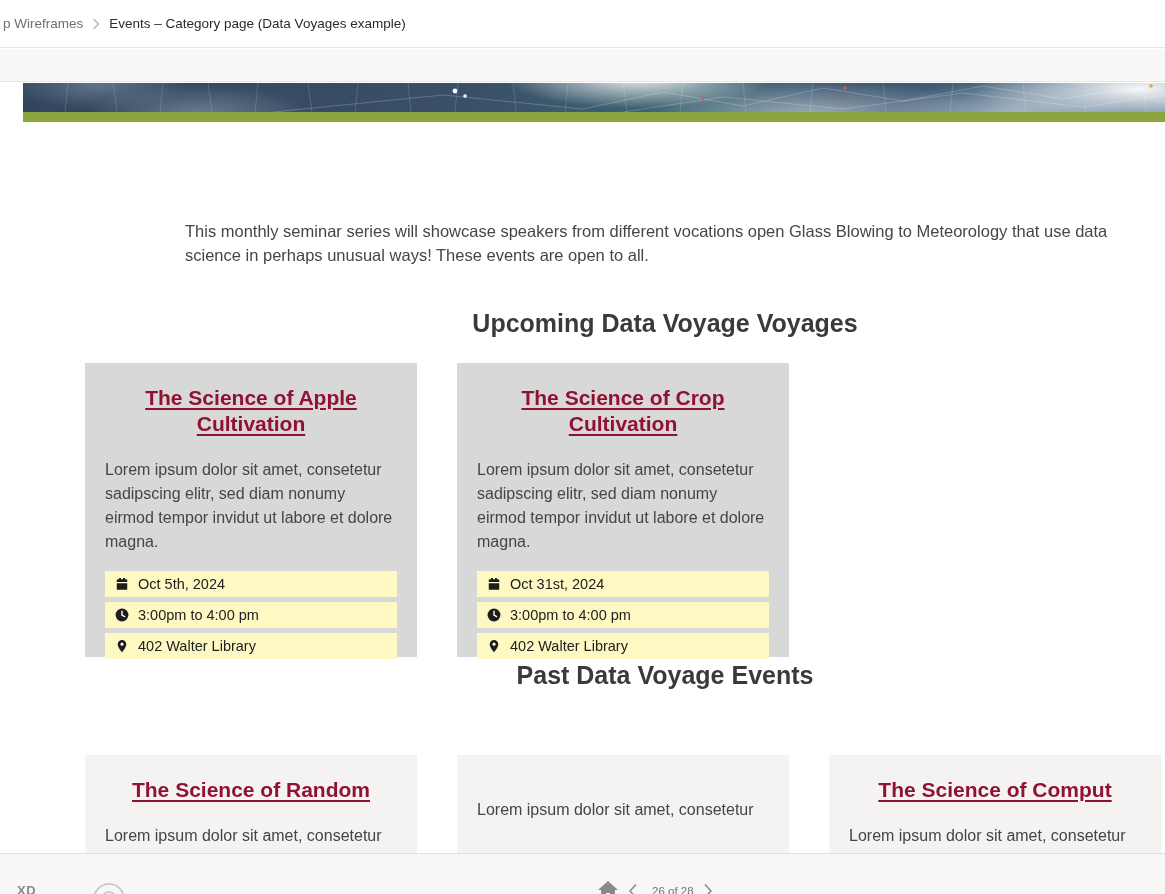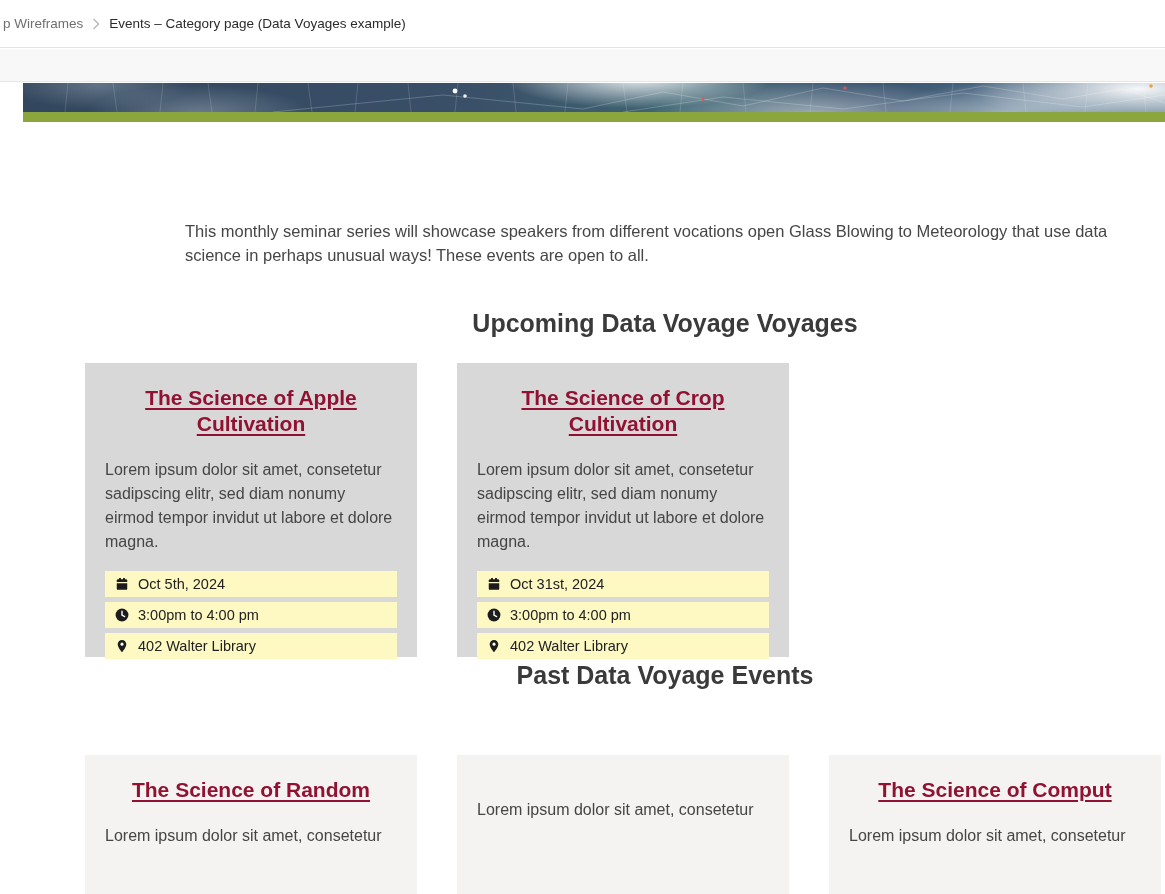--- a/index.html
+++ b/index.html
@@ -200,14 +200,31 @@
     </div>
     <div class="card past-card">
       <p class="card-desc">Lorem ipsum dolor sit amet, consetetur</p>
     </div>
     <div class="card past-card">
       <a class="card-title">The Science of Comput</a>
       <p class="card-desc">Lorem ipsum dolor sit amet, consetetur</p>
     </div>
   </div>
 
+  <div class="bottom-bar">
+    <span class="brand">XD</span>
+    <svg class="cc-swirl" width="34" height="34" viewBox="0 0 34 34">
+      <circle cx="17" cy="17" r="15" fill="none" stroke="#c4c4c4" stroke-width="1.6"></circle>
+      <path d="M10 17a7 7 0 0 1 14 0 5 5 0 0 1-9.5 2.2" fill="none" stroke="#c4c4c4" stroke-width="1.6"></path>
+    </svg>
+    <svg class="pager-home" width="22" height="20" viewBox="0 0 22 20">
+      <path fill="#8a8a8a" d="M11 1l10 9h-3v9h-5v-6H9v6H4v-9H1z"></path>
+    </svg>
+    <svg class="pager-prev" width="10" height="16" viewBox="0 0 10 16">
+      <polyline points="8,1.5 2,8 8,14.5" fill="none" stroke="#8f8f8f" stroke-width="1.6"></polyline>
+    </svg>
+    <span class="pager-label">26 of 28</span>
+    <svg class="pager-next" width="10" height="16" viewBox="0 0 10 16">
+      <polyline points="2,1.5 8,8 2,14.5" fill="none" stroke="#8f8f8f" stroke-width="1.6"></polyline>
+    </svg>
+  </div>
 
 </div>
 
 </body></html>

